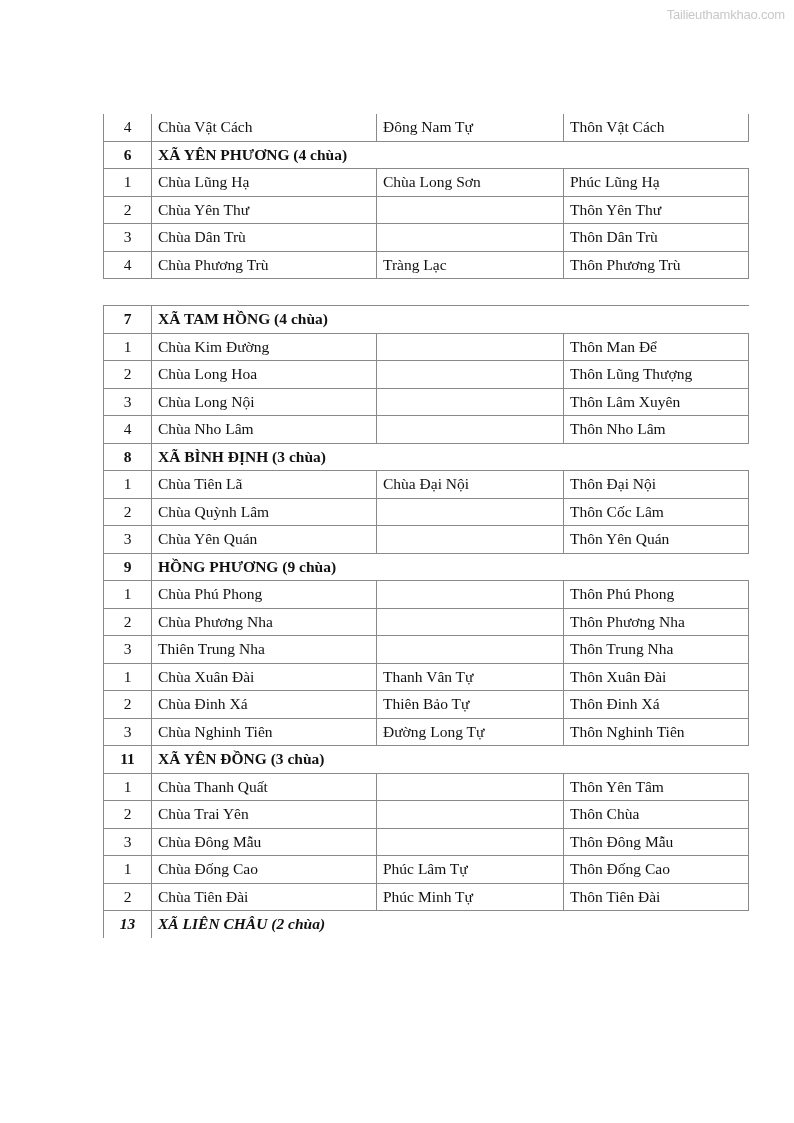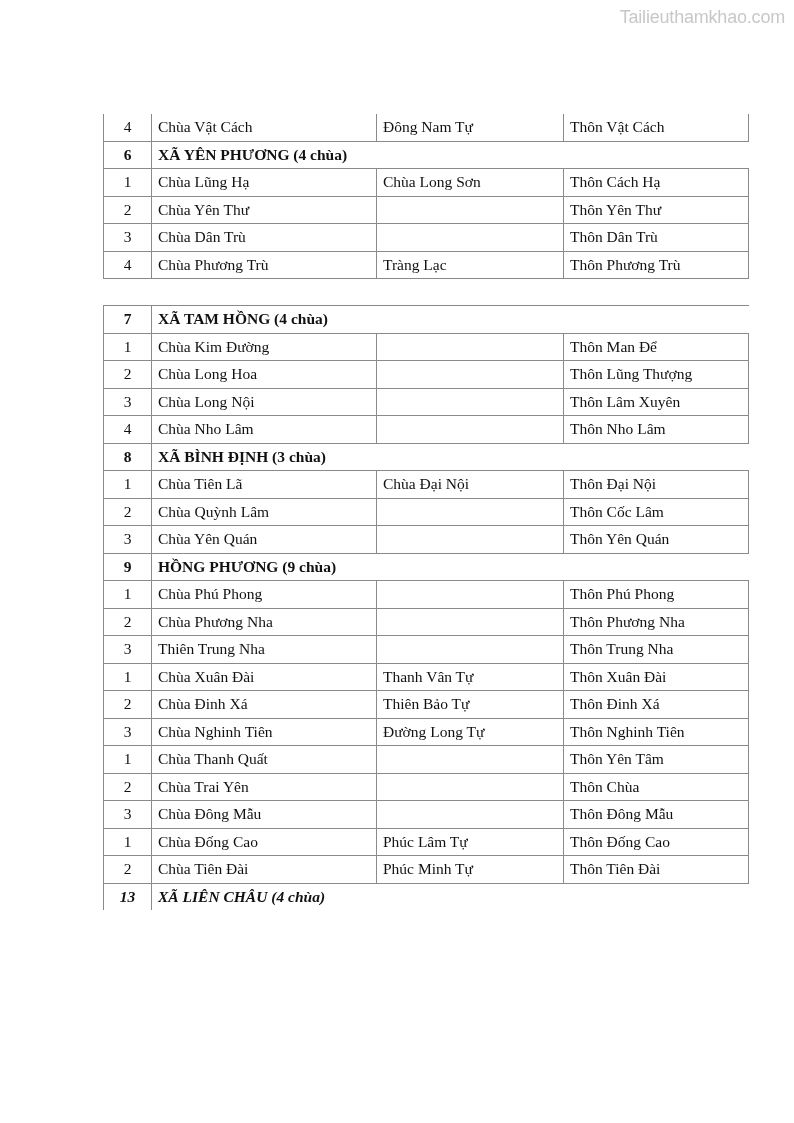--- a/index.html
+++ b/index.html
@@ -1,19 +1,19 @@
 <!DOCTYPE html>
 <html><head>
 <meta charset="utf-8">
 <style>
   html, body { margin: 0; padding: 0; background: #ffffff; }
   body { width: 794px; height: 1123px; position: relative; overflow: hidden;
          font-family: "Liberation Serif", "DejaVu Serif", serif; color: #111; }
   .watermark { position: absolute; top: 7px; right: 9px; font-family: "Liberation Sans", "DejaVu Sans", sans-serif;
-               font-size: 18px; color: #c8c8c8; letter-spacing: -0.2px; }
+               font-size: 13px; color: #c8c8c8; letter-spacing: -0.2px; }
   table.t { position: absolute; left: 103px; border-collapse: collapse; table-layout: fixed; width: 645px; }
   table.t td { height: 26.5px; padding: 0 0 0 6px; font-size: 15.5px; vertical-align: middle;
                border: 1px solid #8a8a8a; white-space: nowrap; overflow: hidden; }
   table.t td.num { text-align: center; padding: 0; }
   table.t tr.sec td { font-weight: bold; }
   table.t tr.sec td.title { border-right: none; }
   #t1 { top: 114px; }
   #t2 { top: 305px; }
   #t1 tr:first-child td { border-top: none; }
   col.c1 { width: 48px; } col.c2 { width: 225px; } col.c3 { width: 187px; } col.c4 { width: 185px; }
@@ -40,21 +40,21 @@
         <td>Thôn Vật Cách</td>
       </tr>
       <tr class="sec">
         <td class="num">6</td>
         <td class="title" colspan="3">XÃ YÊN PHƯƠNG (4 chùa)</td>
       </tr>
       <tr>
         <td class="num">1</td>
         <td>Chùa Lũng Hạ</td>
         <td>Chùa Long Sơn</td>
-        <td>Thôn Cách Hạ</td>
+        <td>Phúc Lũng Hạ</td>
       </tr>
       <tr>
         <td class="num">2</td>
         <td>Chùa Yên Thư</td>
         <td></td>
         <td>Thôn Yên Thư</td>
       </tr>
       <tr>
         <td class="num">3</td>
         <td>Chùa Dân Trù</td>
@@ -161,20 +161,24 @@
         <td>Chùa Đinh Xá</td>
         <td>Thiên Bảo Tự</td>
         <td>Thôn Đinh Xá</td>
       </tr>
       <tr>
         <td class="num">3</td>
         <td>Chùa Nghinh Tiên</td>
         <td>Đường Long Tự</td>
         <td>Thôn Nghinh Tiên</td>
       </tr>
+      <tr class="sec">
+        <td class="num">11</td>
+        <td class="title" colspan="3">XÃ YÊN ĐỒNG (3 chùa)</td>
+      </tr>
       <tr>
         <td class="num">1</td>
         <td>Chùa Thanh Quất</td>
         <td></td>
         <td>Thôn Yên Tâm</td>
       </tr>
       <tr>
         <td class="num">2</td>
         <td>Chùa Trai Yên</td>
         <td></td>
@@ -193,16 +197,16 @@
         <td>Thôn Đống Cao</td>
       </tr>
       <tr>
         <td class="num">2</td>
         <td>Chùa Tiên Đài</td>
         <td>Phúc Minh Tự</td>
         <td>Thôn Tiên Đài</td>
       </tr>
       <tr class="sec lastrow">
         <td class="num">13</td>
-        <td class="title" colspan="3">XÃ LIÊN CHÂU (4 chùa)</td>
+        <td class="title" colspan="3">XÃ LIÊN CHÂU (2 chùa)</td>
       </tr>
     </tbody>
 </table>
 
 </body></html>

